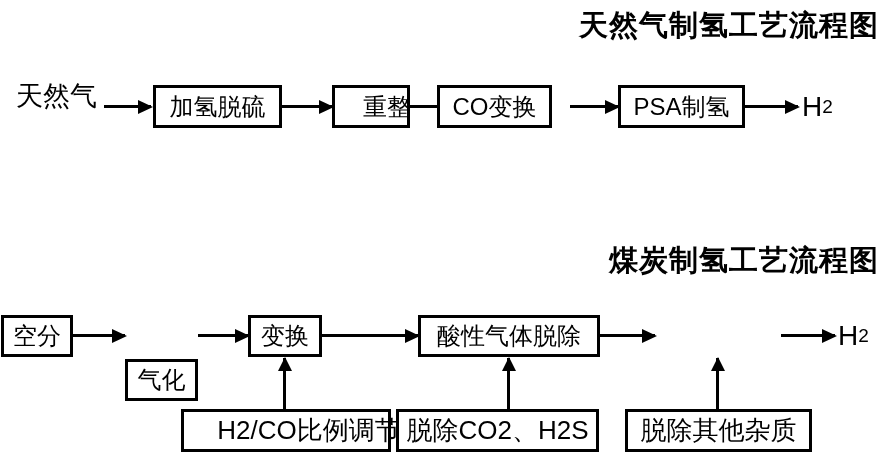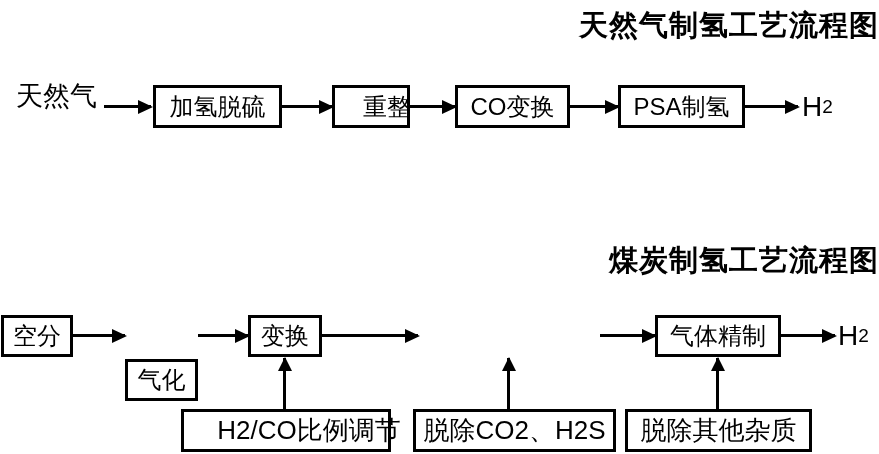--- a/index.html
+++ b/index.html
@@ -89,21 +89,21 @@
   <div class="h-arrow" style="left:104px; top:105px; width:47px;"></div>
 
   <div class="flow-box" style="left:153px; top:85px; width:129px; height:43px;">加氢脱硫</div>
 
   <div class="h-arrow" style="left:282px; top:105px; width:50px;"></div>
 
   <div class="flow-box" style="left:332px; top:85px; width:78px; height:43px;padding-left:32px;">重整</div>
 
   <div class="h-arrow" style="left:410px; top:105px; width:45px;"></div>
 
-  <div class="flow-box" style="left:455px; top:85px; width:115px; height:43px;">CO变换</div>
+  <div class="flow-box" style="left:437px; top:85px; width:115px; height:43px;">CO变换</div>
 
   <div class="h-arrow" style="left:570px; top:105px; width:48px;"></div>
 
   <div class="flow-box" style="left:618px; top:85px; width:127px; height:43px;">PSA制氢</div>
 
   <div class="h-arrow" style="left:745px; top:105px; width:53px;"></div>
 
   <div class="flow-label h2-label" style="left:802px; top:85px; height:43px;">
     <span>H</span>
       <span class="sub">2</span>
@@ -116,34 +116,34 @@
   <div class="h-arrow" style="left:73px; top:334px; width:52px;"></div>
 
   <div class="flow-box" style="left:125px; top:315px; width:73px; height:42px;margin-top:44px;">气化</div>
 
   <div class="h-arrow" style="left:198px; top:334px; width:50px;"></div>
 
   <div class="flow-box" style="left:248px; top:315px; width:74px; height:42px;">变换</div>
 
   <div class="h-arrow" style="left:322px; top:334px; width:96px;"></div>
 
+  <div class="flow-box" style="left:418px; top:315px; width:182px; height:42px;">酸性气体脱除</div>
 
   <div class="h-arrow" style="left:600px; top:334px; width:55px;"></div>
 
-  <div class="flow-box" style="left:655px; top:315px; width:126px; height:42px;">气体精制</div>
 
   <div class="h-arrow" style="left:781px; top:334px; width:54px;"></div>
 
   <div class="flow-label h2-label" style="left:838px; top:315px; height:42px;">
     <span>H</span>
       <span class="sub">2</span>
   </div>
 
   <div class="v-arrow" style="left:283px; top:358px; height:51px;"></div>
   <div class="flow-box" style="left:181px; top:409px; width:210px; height:43px; font-size:26px;padding-left:46px;">H2/CO比例调节</div>
 
   <div class="v-arrow" style="left:507px; top:358px; height:51px;"></div>
-  <div class="flow-box" style="left:413px; top:409px; width:203px; height:43px; font-size:26px;">脱除CO2、H2S</div>
+  <div class="flow-box" style="left:396px; top:409px; width:203px; height:43px; font-size:26px;">脱除CO2、H2S</div>
 
   <div class="v-arrow" style="left:716px; top:358px; height:51px;"></div>
   <div class="flow-box" style="left:625px; top:409px; width:187px; height:43px; font-size:26px;">脱除其他杂质</div>
 
 </div>
 
 </body></html>

